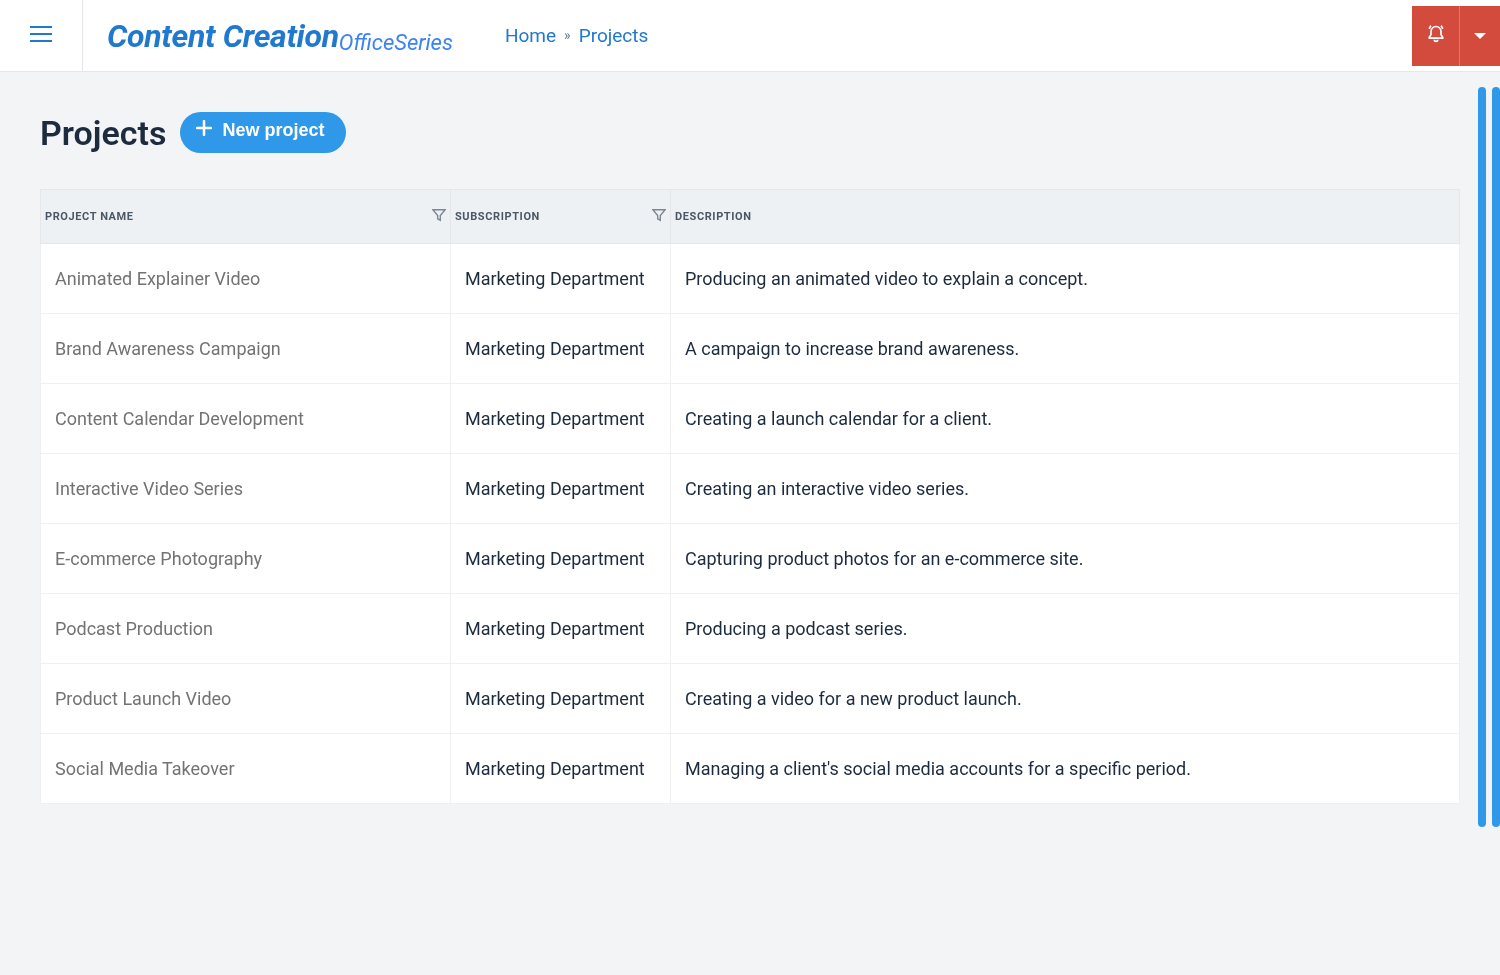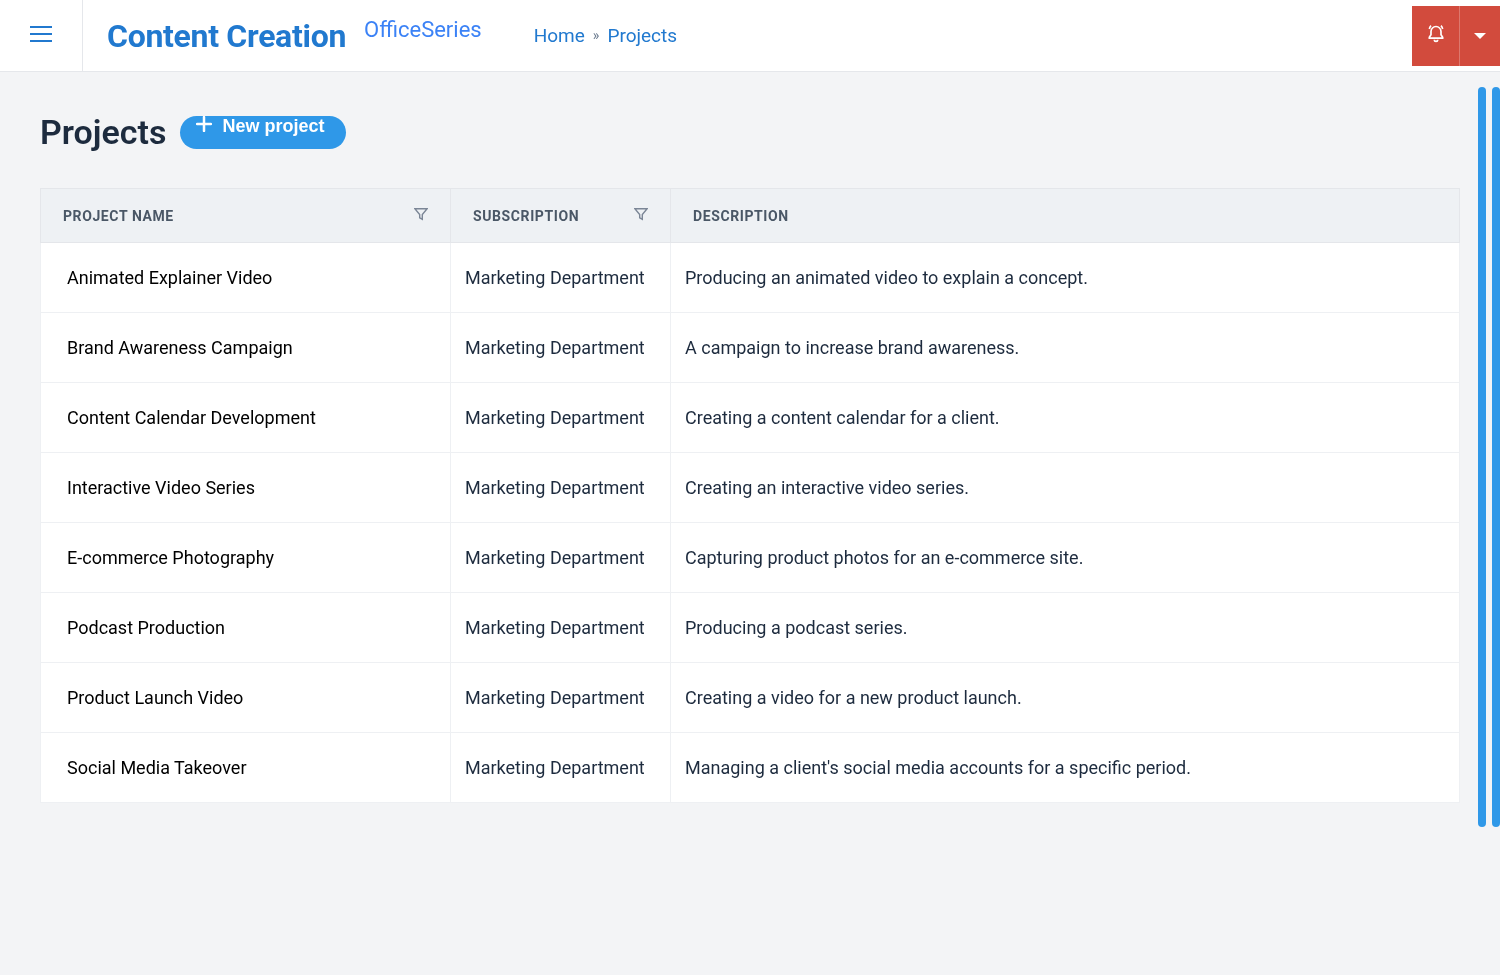--- a/index.html
+++ b/index.html
@@ -22,22 +22,22 @@
       height: 72px;
       display: flex;
       align-items: center;
       border-right: 1px solid #e5e7eb;
       cursor: pointer;
     }
     .hamburger svg { width: 22px; height: 18px; stroke: #2179cf; }
     .brand-area {
       padding-left: 24px;
       display: flex;
-      align-items: flex-start;
-      gap: 18px;
+      align-items: flex-end;
+      font-style: italic;
     }
     .brand-title {
       font-size: 32px;
       font-weight: 700;
       color: #2179cf;
       letter-spacing: -0.3px;
     }
     .brand-sub {
       font-size: 22px;
       color: #3b82f6;
@@ -89,62 +89,62 @@
     .page-title {
       font-size: 34px;
       font-weight: 600;
       color: #1d2b3e;
     }
     .new-btn {
       background: #2f98e8;
       color: #fff;
       border: none;
       border-radius: 26px;
-      padding: 0 22px 12px 16px;
+      padding: 8px 22px 12px 16px;
       font-size: 18px;
       font-weight: 600;
       display: inline-flex;
       align-items: center;
       gap: 10px;
       cursor: pointer;
     }
     .new-btn svg { width: 16px; height: 16px; stroke: #fff; }
     
     .tbl {
       width: 100%;
       border-collapse: collapse;
       background: #fff;
       border: 1px solid #e4e6ea;
     }
     .tbl thead th {
       text-align: right;
       background: #eef1f4;
       color: #4a5766;
-      font-size: 14px;
+      font-size: 11px;
       letter-spacing: 0.6px;
       font-weight: 700;
-      padding: 18px 22px;
+      padding: 18px 4px;
       border: 1px solid #e4e6ea;
       text-transform: uppercase;
       position: relative;
     }
     .th-inner {
       display: flex;
       align-items: center;
       justify-content: space-between;
     }
     .filter-icon svg { width: 14px; height: 14px; stroke: #7b8696; fill: none; }
     .tbl tbody td {
       padding: 24px 14px;
       border: 1px solid #eef0f3;
       font-size: 18px;
       color: #1d2b3e;
       vertical-align: middle;
     }
-    .tbl tbody td .proj-link { color: #000000; text-decoration: none; margin-left: 12px; }
+    .tbl tbody td .proj-link { color: #737373; text-decoration: none; }
     .col-name { width: 410px; }
     .col-sub { width: 220px; }
     
     .accent-outer {
       position: fixed;
       right: 0;
       top: 87px;
       width: 8px;
       height: 740px;
       background: #2f98e8;
@@ -253,21 +253,21 @@
             <td>Producing an animated video to explain a concept.</td>
           </tr>
           <tr>
             <td><a href="#" class="proj-link">Brand Awareness Campaign</a></td>
             <td>Marketing Department</td>
             <td>A campaign to increase brand awareness.</td>
           </tr>
           <tr>
             <td><a href="#" class="proj-link">Content Calendar Development</a></td>
             <td>Marketing Department</td>
-            <td>Creating a content calendar for a client.</td>
+            <td>Creating a launch calendar for a client.</td>
           </tr>
           <tr>
             <td><a href="#" class="proj-link">Interactive Video Series</a></td>
             <td>Marketing Department</td>
             <td>Creating an interactive video series.</td>
           </tr>
           <tr>
             <td><a href="#" class="proj-link">E-commerce Photography</a></td>
             <td>Marketing Department</td>
             <td>Capturing product photos for an e-commerce site.</td>

